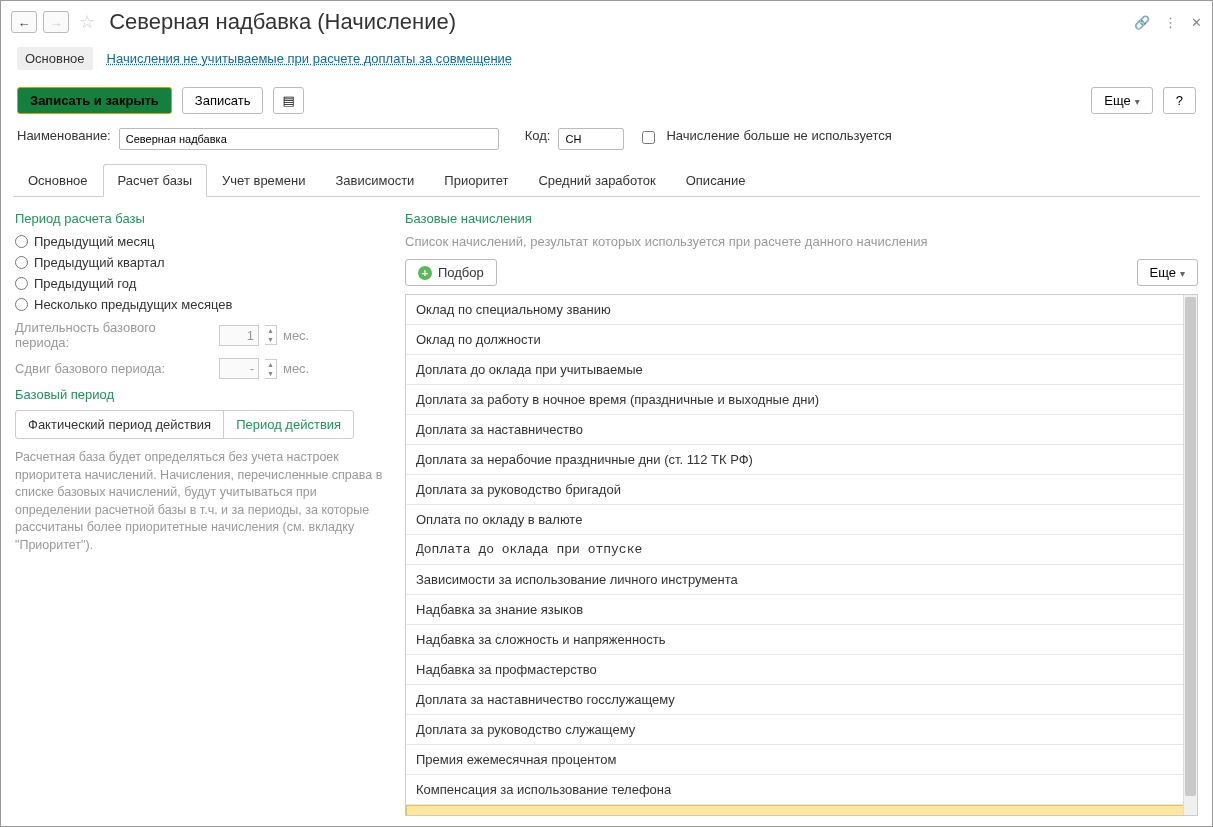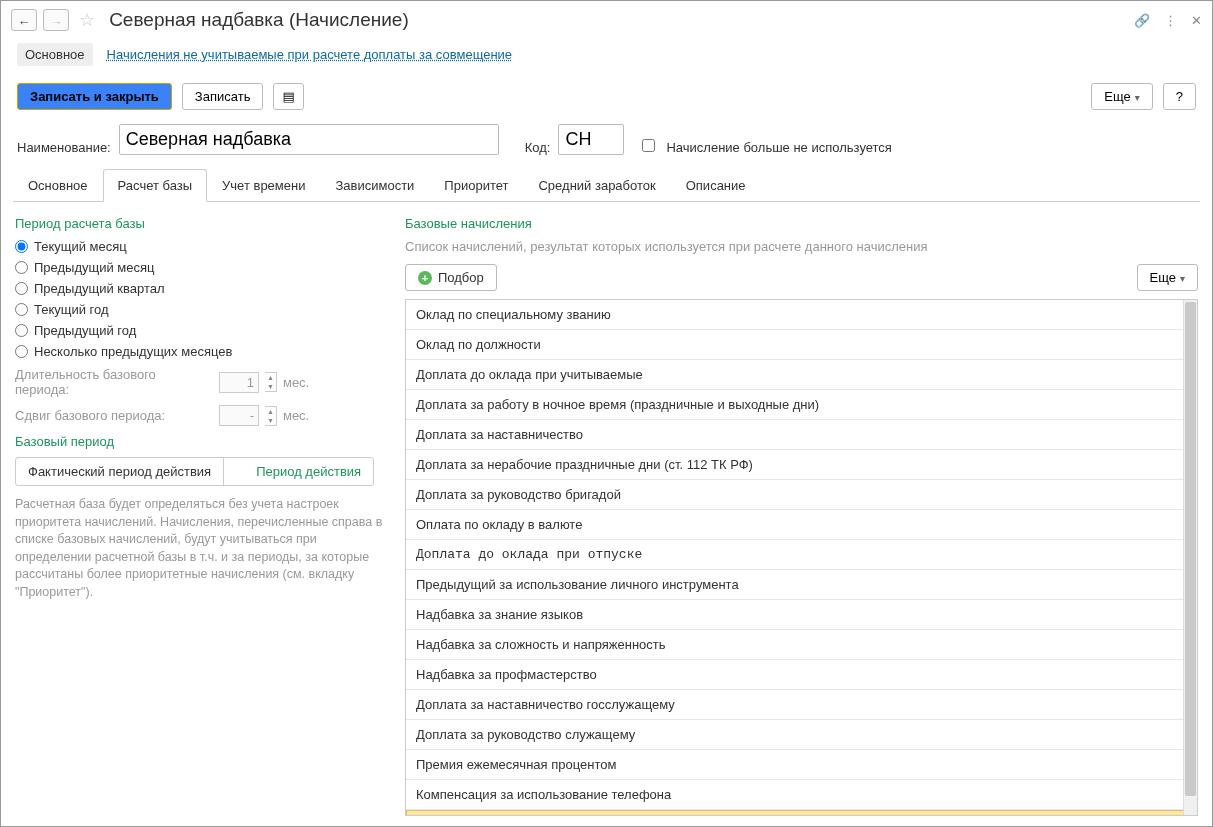--- a/index.html
+++ b/index.html
@@ -30,21 +30,21 @@
     border: 1px solid #bbb;
     background: #fafafa;
     border-radius: 3px;
     display: flex;
     align-items: center;
     justify-content: center;
     cursor: pointer;
   }
   .nav-btn.disabled { color: #ccc; cursor: default; }
   .star-icon { color: #ccc; font-size: 18px; margin: 0 4px; }
-  .title-text { font-size: 19px; color: #333; margin-left: 4px; text-align: right; }
+  .title-text { font-size: 22px; color: #333; margin-left: 4px; text-align: right; }
   .title-controls { margin-left: auto; display: flex; gap: 14px; align-items: center; color: #888; }
   .title-controls span { cursor: pointer; }
 
   .subnav {
     display: flex;
     gap: 14px;
     padding: 4px 16px 8px 16px;
     align-items: center;
     border-bottom: 1px solid transparent;
   }
@@ -60,40 +60,40 @@
   }
   .btn {
     border: 1px solid #bbb;
     background: #fff;
     padding: 5px 12px;
     border-radius: 3px;
     cursor: pointer;
     font-size: 13px;
   }
   .btn.primary {
-    background: #3b82f6;
+    background: #15803d;
     border: 1px solid #c9a500;
     font-weight: bold;
   }
   .btn.icon-only { padding: 5px 8px; }
   .spacer { flex: 1; }
   .btn .caret { font-size: 10px; margin-left: 4px; color: #666; }
 
   .form-row {
     display: flex;
-    align-items: flex-end;
+    align-items: flex-start;
     padding: 6px 16px;
     gap: 8px;
   }
   .form-row label { color: #333; }
   .text-input {
     border: 1px solid #bbb;
     padding: 4px 6px;
     border-radius: 2px;
-    font-size: 18px;
+    font-size: 11px;
   }
   .checkbox { margin-left: 10px; }
 
   .tabs {
     display: flex;
     border-bottom: 1px solid #ccc;
     margin: 8px 12px 0 12px;
   }
   .tab {
     padding: 8px 14px;
@@ -152,21 +152,20 @@
   }
   .spinner-btns span { font-size: 7px; line-height: 9px; padding: 0 2px; color: #888; cursor: pointer; }
 
   .toggle-group {
     display: flex;
     border: 1px solid #ccc;
     border-radius: 3px;
     overflow: hidden;
     width: fit-content;
     margin-bottom: 10px;
-    gap: 20px;
   }
   .toggle-group .toggle {
     padding: 6px 12px;
     cursor: pointer;
     font-size: 13px;
   }
   .toggle-group .toggle:first-child { border-right: 1px solid #ccc; }
   .toggle-group .toggle.active { color: #1e945c; }
   .help-text { color: #999; font-size: 12.5px; line-height: 1.4; }
 
@@ -274,34 +273,26 @@
       <div class="tab">Приоритет</div>
       <div class="tab">Средний заработок</div>
       <div class="tab">Описание</div>
     </div>
 
   <div class="tab-body">
     <div class="left-col">
       <div class="group-title">Период расчета базы</div>
       <div id="radios">
           <div class="radio-row">
-            <input type="radio" name="period" checked="" style="">
-            <span>Текущий месяц</span>
-          </div>
-          <div class="radio-row">
             <input type="radio" name="period" style="">
             <span>Предыдущий месяц</span>
           </div>
           <div class="radio-row">
             <input type="radio" name="period" style="">
             <span>Предыдущий квартал</span>
-          </div>
-          <div class="radio-row">
-            <input type="radio" name="period" style="">
-            <span>Текущий год</span>
           </div>
           <div class="radio-row">
             <input type="radio" name="period" style="">
             <span>Предыдущий год</span>
           </div>
           <div class="radio-row">
             <input type="radio" name="period" style="">
             <span>Несколько предыдущих месяцев</span>
           </div>
         </div>
@@ -346,21 +337,21 @@
         <div id="list-rows">
             <div class="list-row" style="padding-right: 24px;">Оклад по специальному званию</div>
             <div class="list-row" style="padding-right: 24px;">Оклад по должности</div>
             <div class="list-row" style="padding-right: 24px;">Доплата до оклада при учитываемые</div>
             <div class="list-row" style="padding-right: 24px;">Доплата за работу в ночное время (праздничные и выходные дни)</div>
             <div class="list-row" style="padding-right: 24px;">Доплата за наставничество</div>
             <div class="list-row" style="padding-right: 24px;">Доплата за нерабочие праздничные дни (ст. 112 ТК РФ)</div>
             <div class="list-row" style="padding-right: 36px;">Доплата за руководство бригадой</div>
             <div class="list-row" style="padding-right: 24px;">Оплата по окладу в валюте</div>
             <div class="list-row" style="padding-right: 24px; font-family: Liberation Mono, monospace;">Доплата до оклада при отпуске</div>
-            <div class="list-row" style="padding-right: 24px;">Предыдущий за использование личного инструмента</div>
+            <div class="list-row" style="padding-right: 24px;">Зависимости за использование личного инструмента</div>
             <div class="list-row" style="padding-right: 24px;">Надбавка за знание языков</div>
             <div class="list-row" style="padding-right: 24px;">Надбавка за сложность и напряженность</div>
             <div class="list-row" style="padding-right: 24px;">Надбавка за профмастерство</div>
             <div class="list-row" style="">Доплата за наставничество госслужащему</div>
             <div class="list-row" style="padding-right: 24px;">Доплата за руководство служащему</div>
             <div class="list-row" style="padding-right: 24px;">Премия ежемесячная процентом</div>
             <div class="list-row" style="padding-right: 24px;">Компенсация за использование телефона</div>
             <div class="list-row selected" style="padding-right: 24px;">Оплата по часовому тарифу (вахта)</div>
           </div>
         <div class="list-scrollbar">

